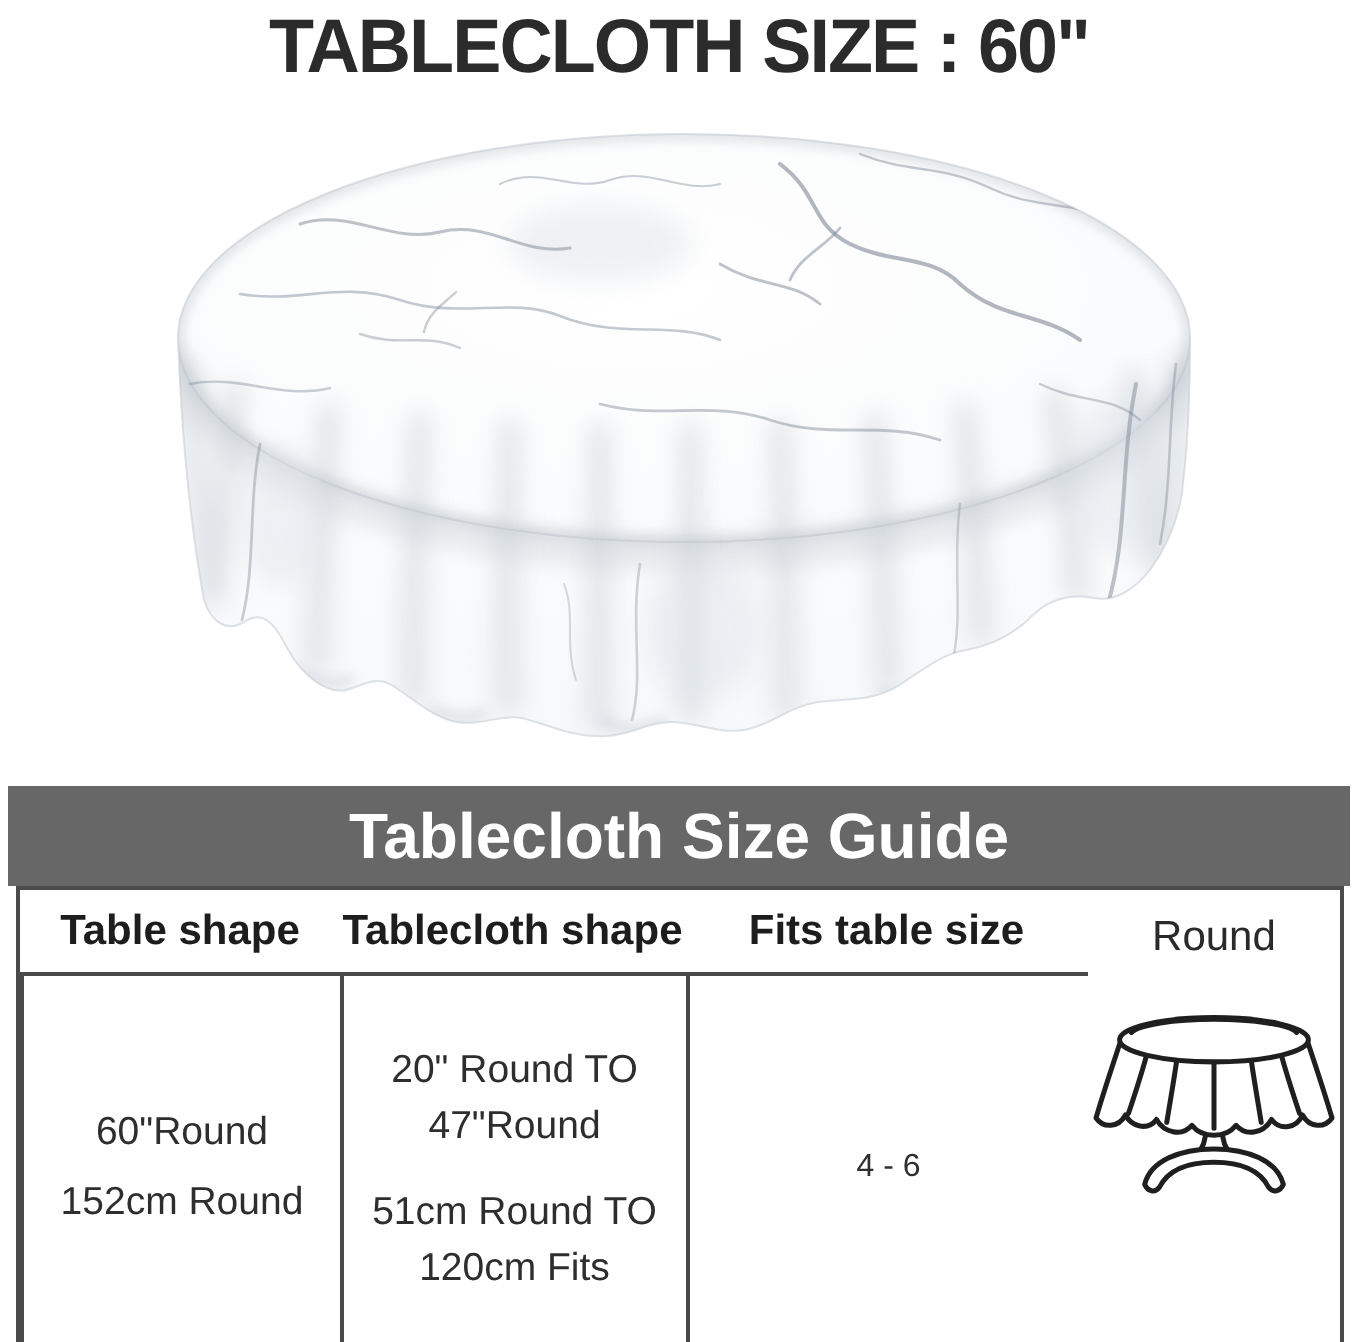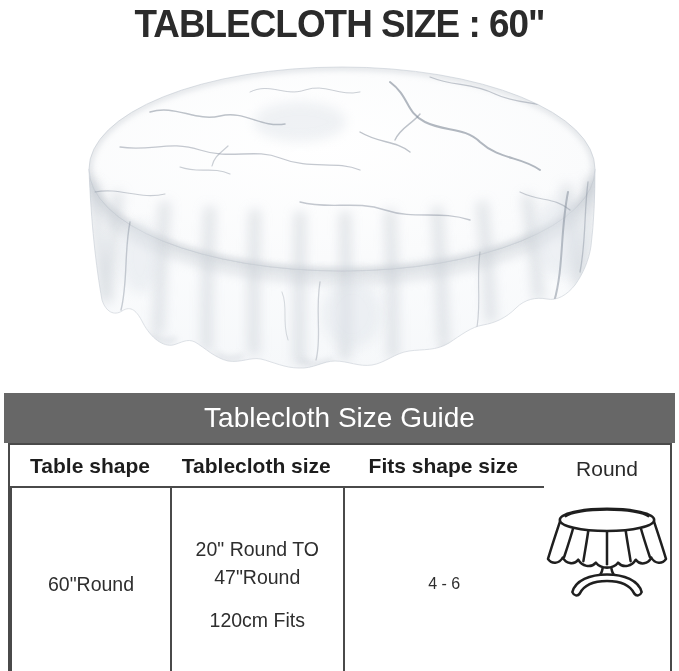--- a/index.html
+++ b/index.html
@@ -10,21 +10,21 @@
   .main-title{position:absolute;top:3px;left:0;width:100%;text-align:center;
               font-size:38px;font-weight:bold;color:#2b2b2b;letter-spacing:-1px;
               transform:scaleX(.97);}
 
   
   .hero{position:absolute;top:52px;left:0;width:679px;height:341px;}
 
   
   .guide-bar{position:absolute;left:4px;top:393px;width:671px;height:50px;background:#676767;
              display:flex;align-items:center;justify-content:center;}
-  .guide-bar-title{color:#ffffff;font-size:28px;font-weight:normal;}
+  .guide-bar-title{color:#ffffff;font-size:32px;font-weight:bold;}
 
   .guide-table{position:absolute;left:8px;top:443px;width:664px;height:239px;
                box-sizing:border-box;border:2px solid #4a4a4a;background:#ffffff;
                display:grid;grid-template-columns:166fr 179fr 209fr 110fr;
                grid-template-rows:43px 1fr;}
   .hcell{display:flex;align-items:center;justify-content:center;
          font-size:21px;font-weight:bold;color:#1d1d1d;
          border-bottom:2px solid #4a4a4a;box-sizing:border-box;}
   .bcell{display:flex;flex-direction:column;align-items:center;justify-content:center;
          font-size:19.5px;color:#2e2e2e;box-sizing:border-box;text-align:center;}
@@ -136,22 +136,22 @@
     </svg>
   </div>
 
   <div class="guide-bar">
     <span class="guide-bar-title">Tablecloth Size Guide</span>
   </div>
 
   <div class="guide-table">
 
     <div class="hcell">Table shape</div>
-    <div class="hcell">Tablecloth size</div>
-    <div class="hcell">Fits shape size</div>
+    <div class="hcell">Tablecloth shape</div>
+    <div class="hcell">Fits table size</div>
 
     <div class="bcell shape-cell">
       <div class="shape-label">Round</div>
       <div class="shape-icon-box">
         <svg width="126" height="118" viewBox="0 0 170 160" fill="none">
           <g stroke="#1f1f1f" stroke-width="3.4" stroke-linecap="round" stroke-linejoin="round">
 
             <path d="M 22 50 C 16 68 10 86 5 103 C 10 110 20 110 25 101 C 29 109 40 112 46 104 C 51 113 63 116 70 108 C 77 117 93 117 100 108 C 107 116 119 113 124 104 C 130 112 141 110 145 101 C 150 110 160 110 165 103 C 160 86 154 68 148 50 A 64 15 0 0 1 22 50 Z" fill="#ffffff"></path>
 
             <path d="M 40 58 C 36 73 31 88 27 100"></path>
@@ -167,29 +167,31 @@
             <path d="M 91 116 C 92 123 95 127 100 130"></path>
 
             <path d="M 38 148 C 42 132 62 124 85 124 C 108 124 128 132 132 148 C 130 153 125 154 122 150 C 116 138 102 133 85 133 C 68 133 54 138 48 150 C 45 154 40 153 38 148 Z" fill="#ffffff"></path>
           </g>
         </svg>
       </div>
     </div>
 
     <div class="bcell sep">
       <div class="size-line">60"Round</div>
+      <div class="size-line">152cm Round</div>
     </div>
 
     <div class="bcell sep">
       <div class="fits-group">
         <div>20" Round TO</div>
         <div>47"Round</div>
       </div>
       <div class="fits-gap"></div>
       <div class="fits-group">
+        <div>51cm Round TO</div>
         <div>120cm Fits</div>
       </div>
     </div>
 
     <div class="bcell sep">
       <div class="seats-value">4 - 6</div>
     </div>
 
   </div>
 </div>

